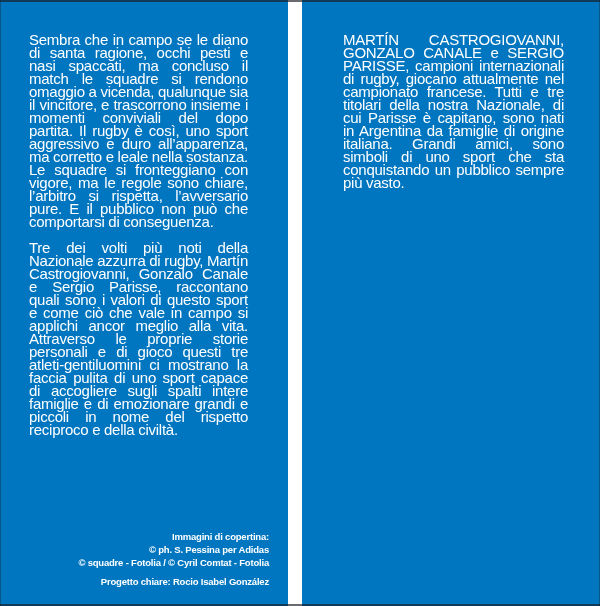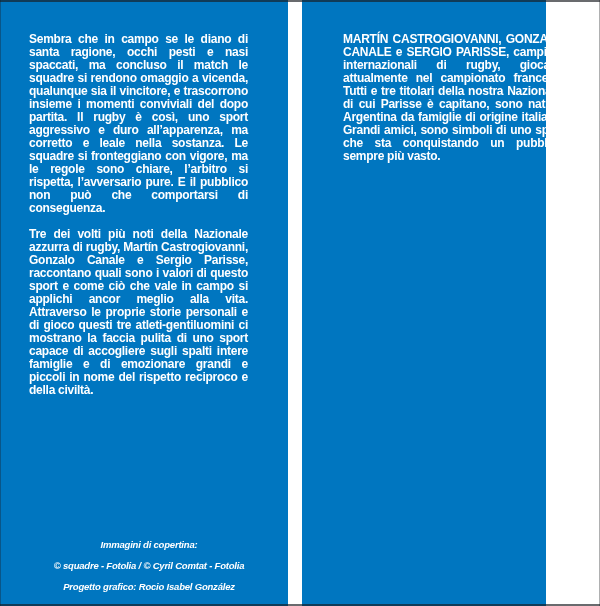--- a/index.html
+++ b/index.html
@@ -15,65 +15,64 @@
     overflow: hidden;
     font-family: "Liberation Sans", sans-serif;
   }
   .panel {
     position: absolute;
     top: 0;
     bottom: 0;
     background: #0076C0;
   }
   .panel.left  { left: 0;     width: 288px; }
-  .panel.right { left: 302px; width: 244px; }
+  .panel.right { left: 302px; width: 298px; }
 
   .spine-gap {
     position: absolute;
     top: 0; bottom: 0;
     left: 288px;
     width: 14px;
     background: #ffffff;
   }
 
   .body-text {
     position: absolute;
     top: 33px;
     color: #ffffff;
   }
   .panel.left  .body-text { left: 29px; width: 219px; }
   .panel.right .body-text { left: 41px; width: 221px; }
 
   .body-text p {
     margin: 0 0 13px 0;
-    font-size: 12px;
+    font-size: 15px;
     line-height: 13px;
-    font-weight: bold;
+    font-weight: normal;
     letter-spacing: -0.25px;
     text-align: justify;
     hyphens: auto;
     -webkit-hyphens: auto;
     word-spacing: -0.2px;
   }
 
   .credits {
     position: absolute;
     left: 29px;
     top: 530px;
     width: 240px;
     color: #ffffff;
   }
   .credits p {
-    margin: 8px;
+    margin: 0;
     font-size: 9.5px;
     line-height: 13px;
     font-weight: bold;
     letter-spacing: -0.2px;
-    text-align: center;
-    font-style: italic;
+    text-align: right;
   }
   .credits p.progetto { margin-top: 6px; }
 
   
   .edge-h {
     position: absolute;
     left: 0; right: 0;
     height: 2px;
     background: rgba(25, 28, 32, 0.65);
   }
@@ -93,22 +92,23 @@
 
 <div class="page">
 
   <section class="panel left">
     <div class="body-text">
       <p>Sembra che in campo se le diano di santa ragione, occhi pesti e nasi spaccati, ma concluso il match le squadre si rendono omaggio a vicenda, qualunque sia il vincitore, e trascorrono insieme i momenti conviviali del dopo partita. Il rugby è così, uno sport aggressivo e duro all’apparenza, ma corretto e leale nella sostanza. Le squadre si fronteggiano con vigore, ma le regole sono chiare, l’arbitro si rispetta, l’avversario pure. E il pubblico non può che comportarsi di conseguenza.</p>
       <p>Tre dei volti più noti della Nazionale azzurra di rugby, Martín Castrogiovanni, Gonzalo Canale e Sergio Parisse, raccontano quali sono i valori di questo sport e come ciò che vale in campo si applichi ancor meglio alla vita. Attraverso le proprie storie personali e di gioco questi tre atleti-gentiluomini ci mostrano la faccia pulita di uno sport capace di accogliere sugli spalti intere famiglie e di emozionare grandi e piccoli in nome del rispetto reciproco e della civiltà.</p>
     </div>
     <div class="credits">
       <p>Immagini di copertina:</p>
+      <p>© ph. S. Pessina per Adidas</p>
       <p>© squadre - Fotolia / © Cyril Comtat - Fotolia</p>
-      <p class="progetto">Progetto grafico: Rocio Isabel González</p>
+      <p class="progetto">Progetto chiare: Rocio Isabel González</p>
     </div>
   </section>
 
   <div class="spine-gap"></div>
 
   <section class="panel right">
     <div class="body-text">
       <p>MARTÍN CASTROGIOVANNI, GONZALO CANALE e SERGIO PARISSE, campioni internazionali di rugby, giocano attualmente nel campionato francese. Tutti e tre titolari della nostra Nazionale, di cui Parisse è capitano, sono nati in Argentina da famiglie di origine italiana. Grandi amici, sono simboli di uno sport che sta conquistando un pubblico sempre più vasto.</p>
     </div>
   </section>

